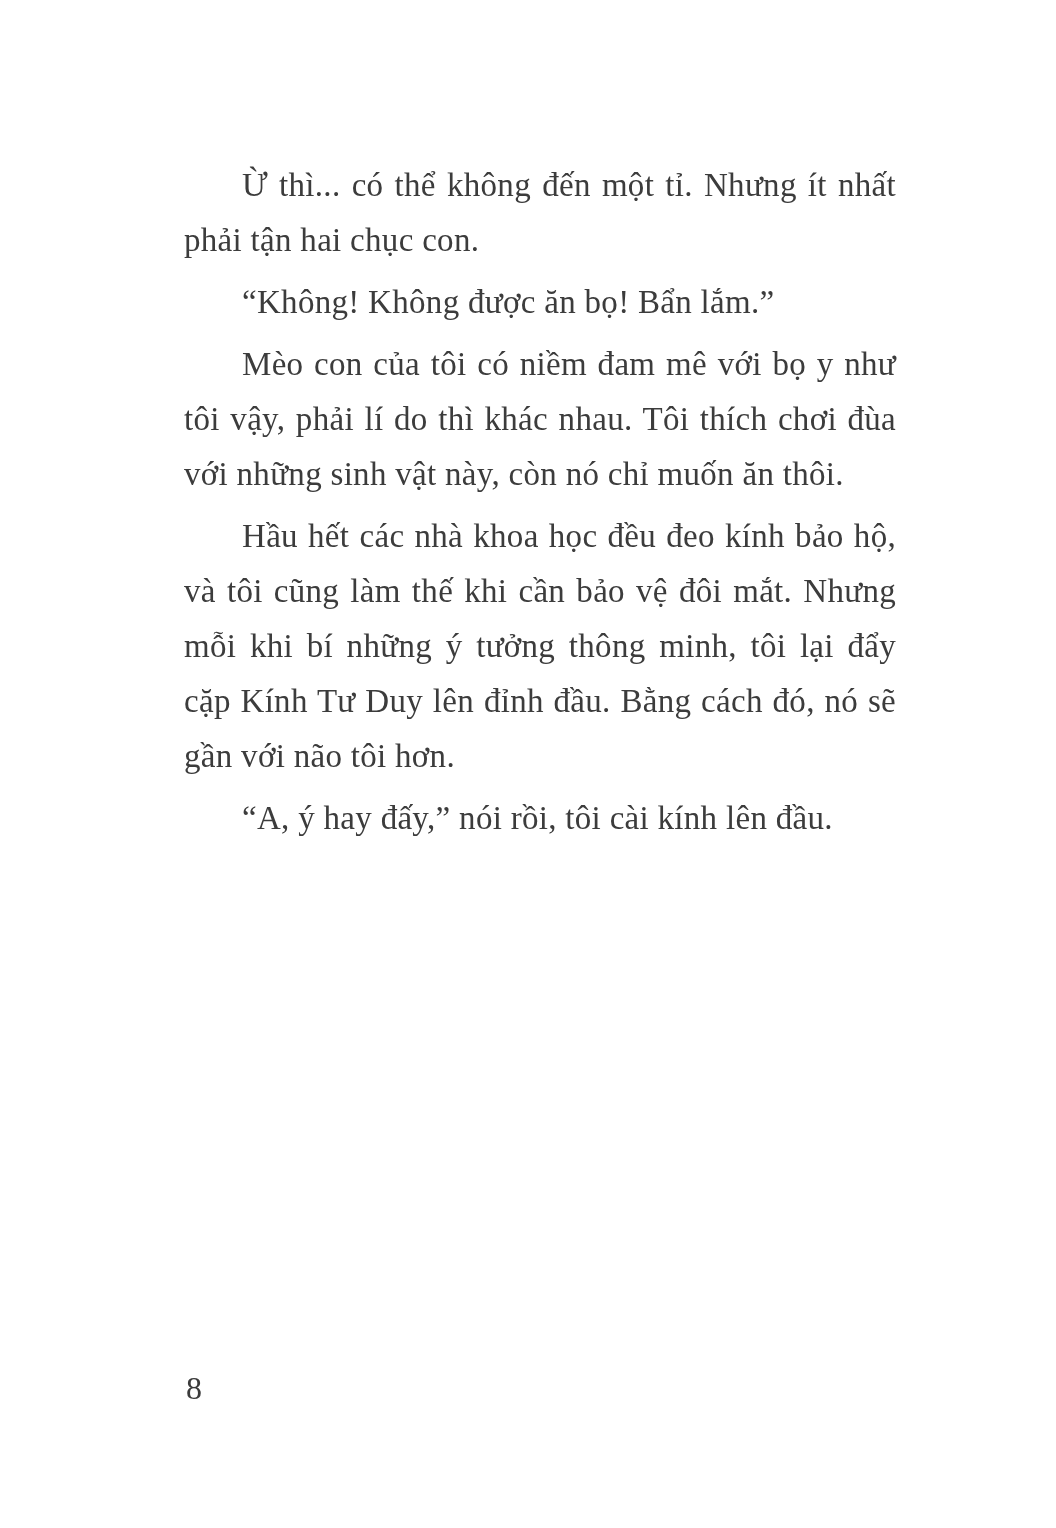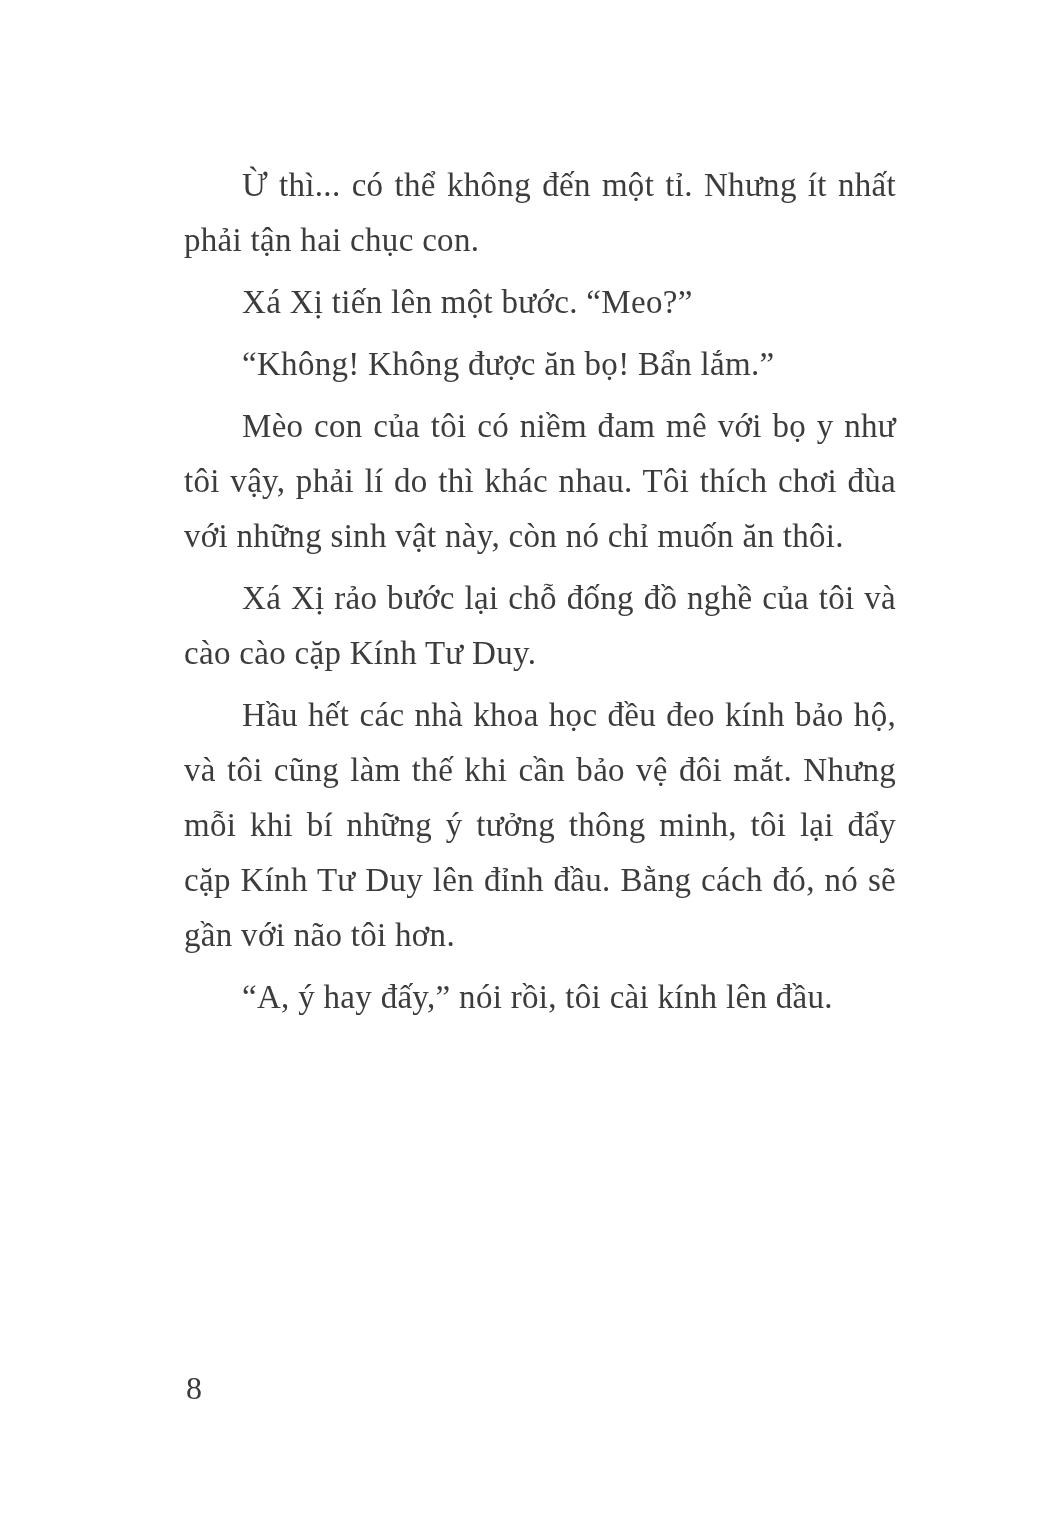--- a/index.html
+++ b/index.html
@@ -41,21 +41,19 @@
     color: #3c3c3c;
     font-family: "Liberation Serif", "DejaVu Serif", serif;
   }
 </style>
 </head>
 <body>
 
 <div class="page">
   <div class="content">
     <p>Ừ thì... có thể không đến một tỉ. Nhưng ít nhất phải tận hai chục con.</p>
-    <p>Xá Xị tiến lên một bước. “Meo?”</p>
     <p>“Không! Không được ăn bọ! Bẩn lắm.”</p>
     <p>Mèo con của tôi có niềm đam mê với bọ y như tôi vậy, phải lí do thì khác nhau. Tôi thích chơi đùa với những sinh vật này, còn nó chỉ muốn ăn thôi.</p>
-    <p>Xá Xị rảo bước lại chỗ đống đồ nghề của tôi và cào cào cặp Kính Tư Duy.</p>
     <p>Hầu hết các nhà khoa học đều đeo kính bảo hộ, và tôi cũng làm thế khi cần bảo vệ đôi mắt. Nhưng mỗi khi bí những ý tưởng thông minh, tôi lại đẩy cặp Kính Tư Duy lên đỉnh đầu. Bằng cách đó, nó sẽ gần với não tôi hơn.</p>
     <p>“A, ý hay đấy,” nói rồi, tôi cài kính lên đầu.</p>
   </div>
   <div class="page-number">8</div>
 </div>
 
 </body></html>

